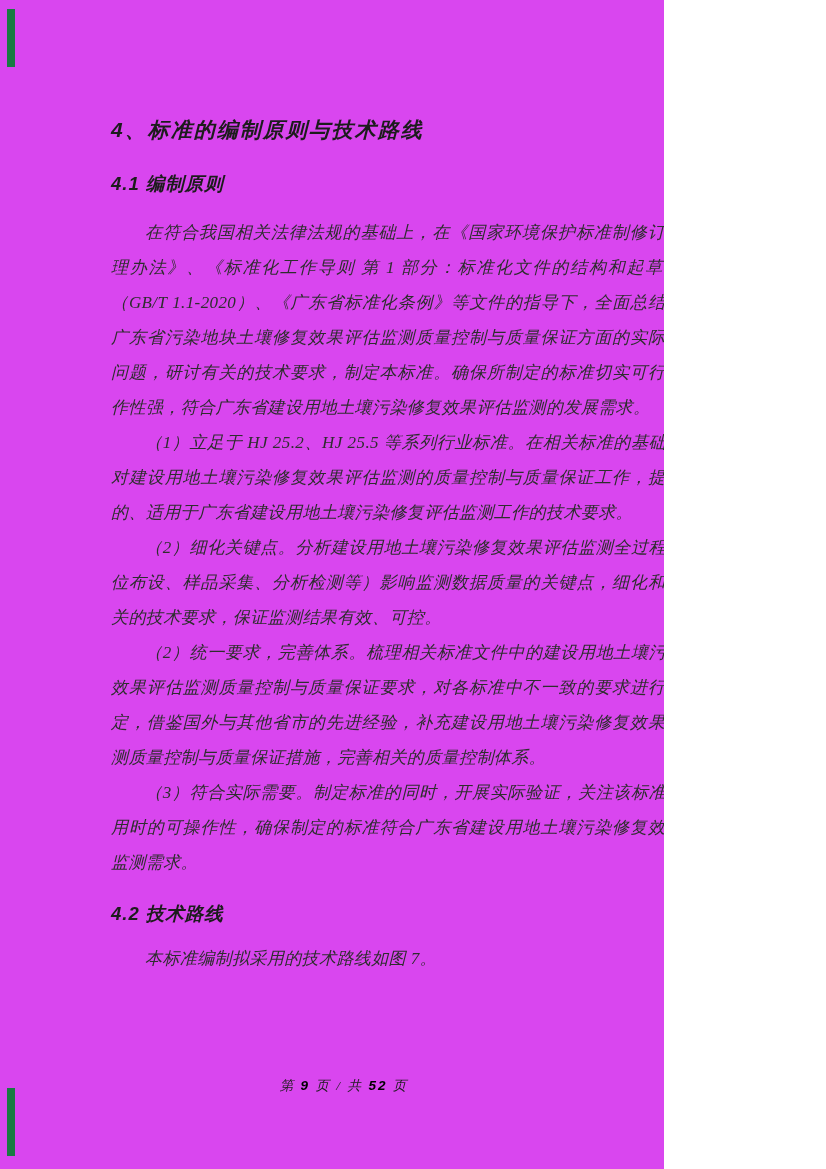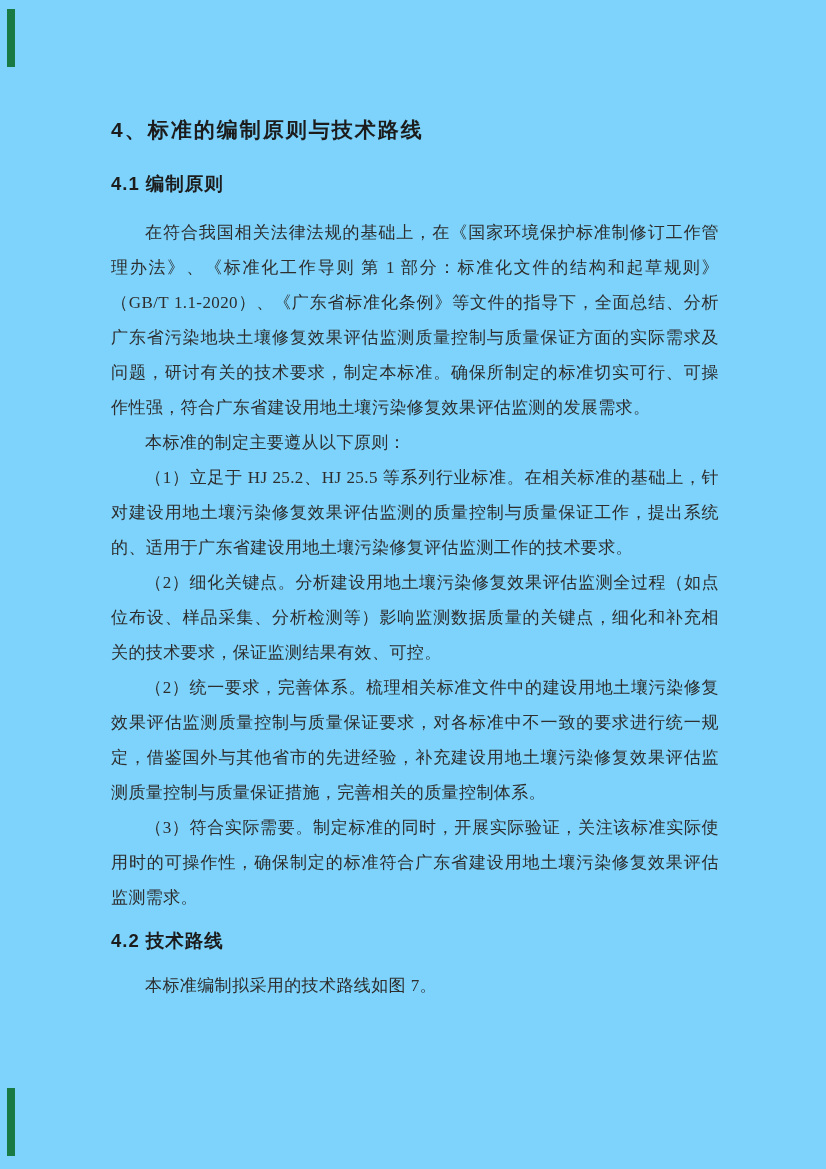--- a/index.html
+++ b/index.html
@@ -1,25 +1,26 @@
 <!DOCTYPE html>
 <html lang="zh"><head>
 <meta charset="utf-8">
 <style>
   * { box-sizing: border-box; }
   html, body { margin: 0; padding: 0; background: #ffffff; }
 
   .page {
     position: relative;
-    width: 826px;
+    width: 664px;
     height: 1169px;
-    background: #7dd3fc;
+    background: #d946ef;
     overflow: hidden;
     font-family: "Liberation Serif", "DejaVu Serif", serif;
     color: #2e2e2e;
+    font-style: italic;
   }
 
   
   .edge-marker {
     position: absolute;
     left: 7px;
     width: 8px;
     background: #1a7a44;
   }
   .edge-marker.top    { top: 9px;    height: 58px; }
@@ -45,21 +46,21 @@
   .section-heading {
     font-family: "Liberation Sans", "DejaVu Sans", sans-serif;
     font-size: 18.5px;
     font-weight: bold;
     color: #1c1c1c;
     letter-spacing: 1px;
     margin: 0;
     line-height: 1.25;
   }
   .section-heading.first  { margin-bottom: 20px; }
-  .section-heading.second { margin-top: 14px; margin-bottom: 16px; }
+  .section-heading.second { margin-top: 22px; margin-bottom: 16px; }
 
   .body-para {
     font-size: 17px;
     line-height: 35px;
     text-align: justify;
     text-indent: 2em;
     letter-spacing: 0.4px;
     margin: 0;
     color: #2e2e2e;
   }
@@ -90,29 +91,37 @@
   <div class="edge-marker bottom"></div>
 
   <div class="content">
 
     <h1 class="doc-title">4、标准的编制原则与技术路线</h1>
 
     <div>
       <h2 class="section-heading first">4.1 编制原则</h2>
 
       <p class="body-para">在符合我国相关法律法规的基础上，在《国家环境保护标准制修订工作管理办法》、《标准化工作导则 第 1 部分：标准化文件的结构和起草规则》（GB/T 1.1-2020）、《广东省标准化条例》等文件的指导下，全面总结、分析广东省污染地块土壤修复效果评估监测质量控制与质量保证方面的实际需求及问题，研讨有关的技术要求，制定本标准。确保所制定的标准切实可行、可操作性强，符合广东省建设用地土壤污染修复效果评估监测的发展需求。</p>
-      <p class="body-para">本标准的制定主要遵从以下原则：</p>
       <p class="body-para">（1）立足于 HJ 25.2、HJ 25.5 等系列行业标准。在相关标准的基础上，针对建设用地土壤污染修复效果评估监测的质量控制与质量保证工作，提出系统的、适用于广东省建设用地土壤污染修复评估监测工作的技术要求。</p>
       <p class="body-para">（2）细化关键点。分析建设用地土壤污染修复效果评估监测全过程（如点位布设、样品采集、分析检测等）影响监测数据质量的关键点，细化和补充相关的技术要求，保证监测结果有效、可控。</p>
       <p class="body-para">（2）统一要求，完善体系。梳理相关标准文件中的建设用地土壤污染修复效果评估监测质量控制与质量保证要求，对各标准中不一致的要求进行统一规定，借鉴国外与其他省市的先进经验，补充建设用地土壤污染修复效果评估监测质量控制与质量保证措施，完善相关的质量控制体系。</p>
       <p class="body-para">（3）符合实际需要。制定标准的同时，开展实际验证，关注该标准实际使用时的可操作性，确保制定的标准符合广东省建设用地土壤污染修复效果评估监测需求。</p>
     </div>
 
     <div>
       <h2 class="section-heading second">4.2 技术路线</h2>
 
       <p class="body-para">本标准编制拟采用的技术路线如图 7。</p>
     </div>
 
   </div>
 
+  <div class="page-footer">
+    <span class="inner">
+      <span>第</span>
+      <span class="num">9</span>
+      <span>页 / 共</span>
+      <span class="num">52</span>
+      <span>页</span>
+    </span>
+  </div>
 
 </div>
 
 </body></html>

